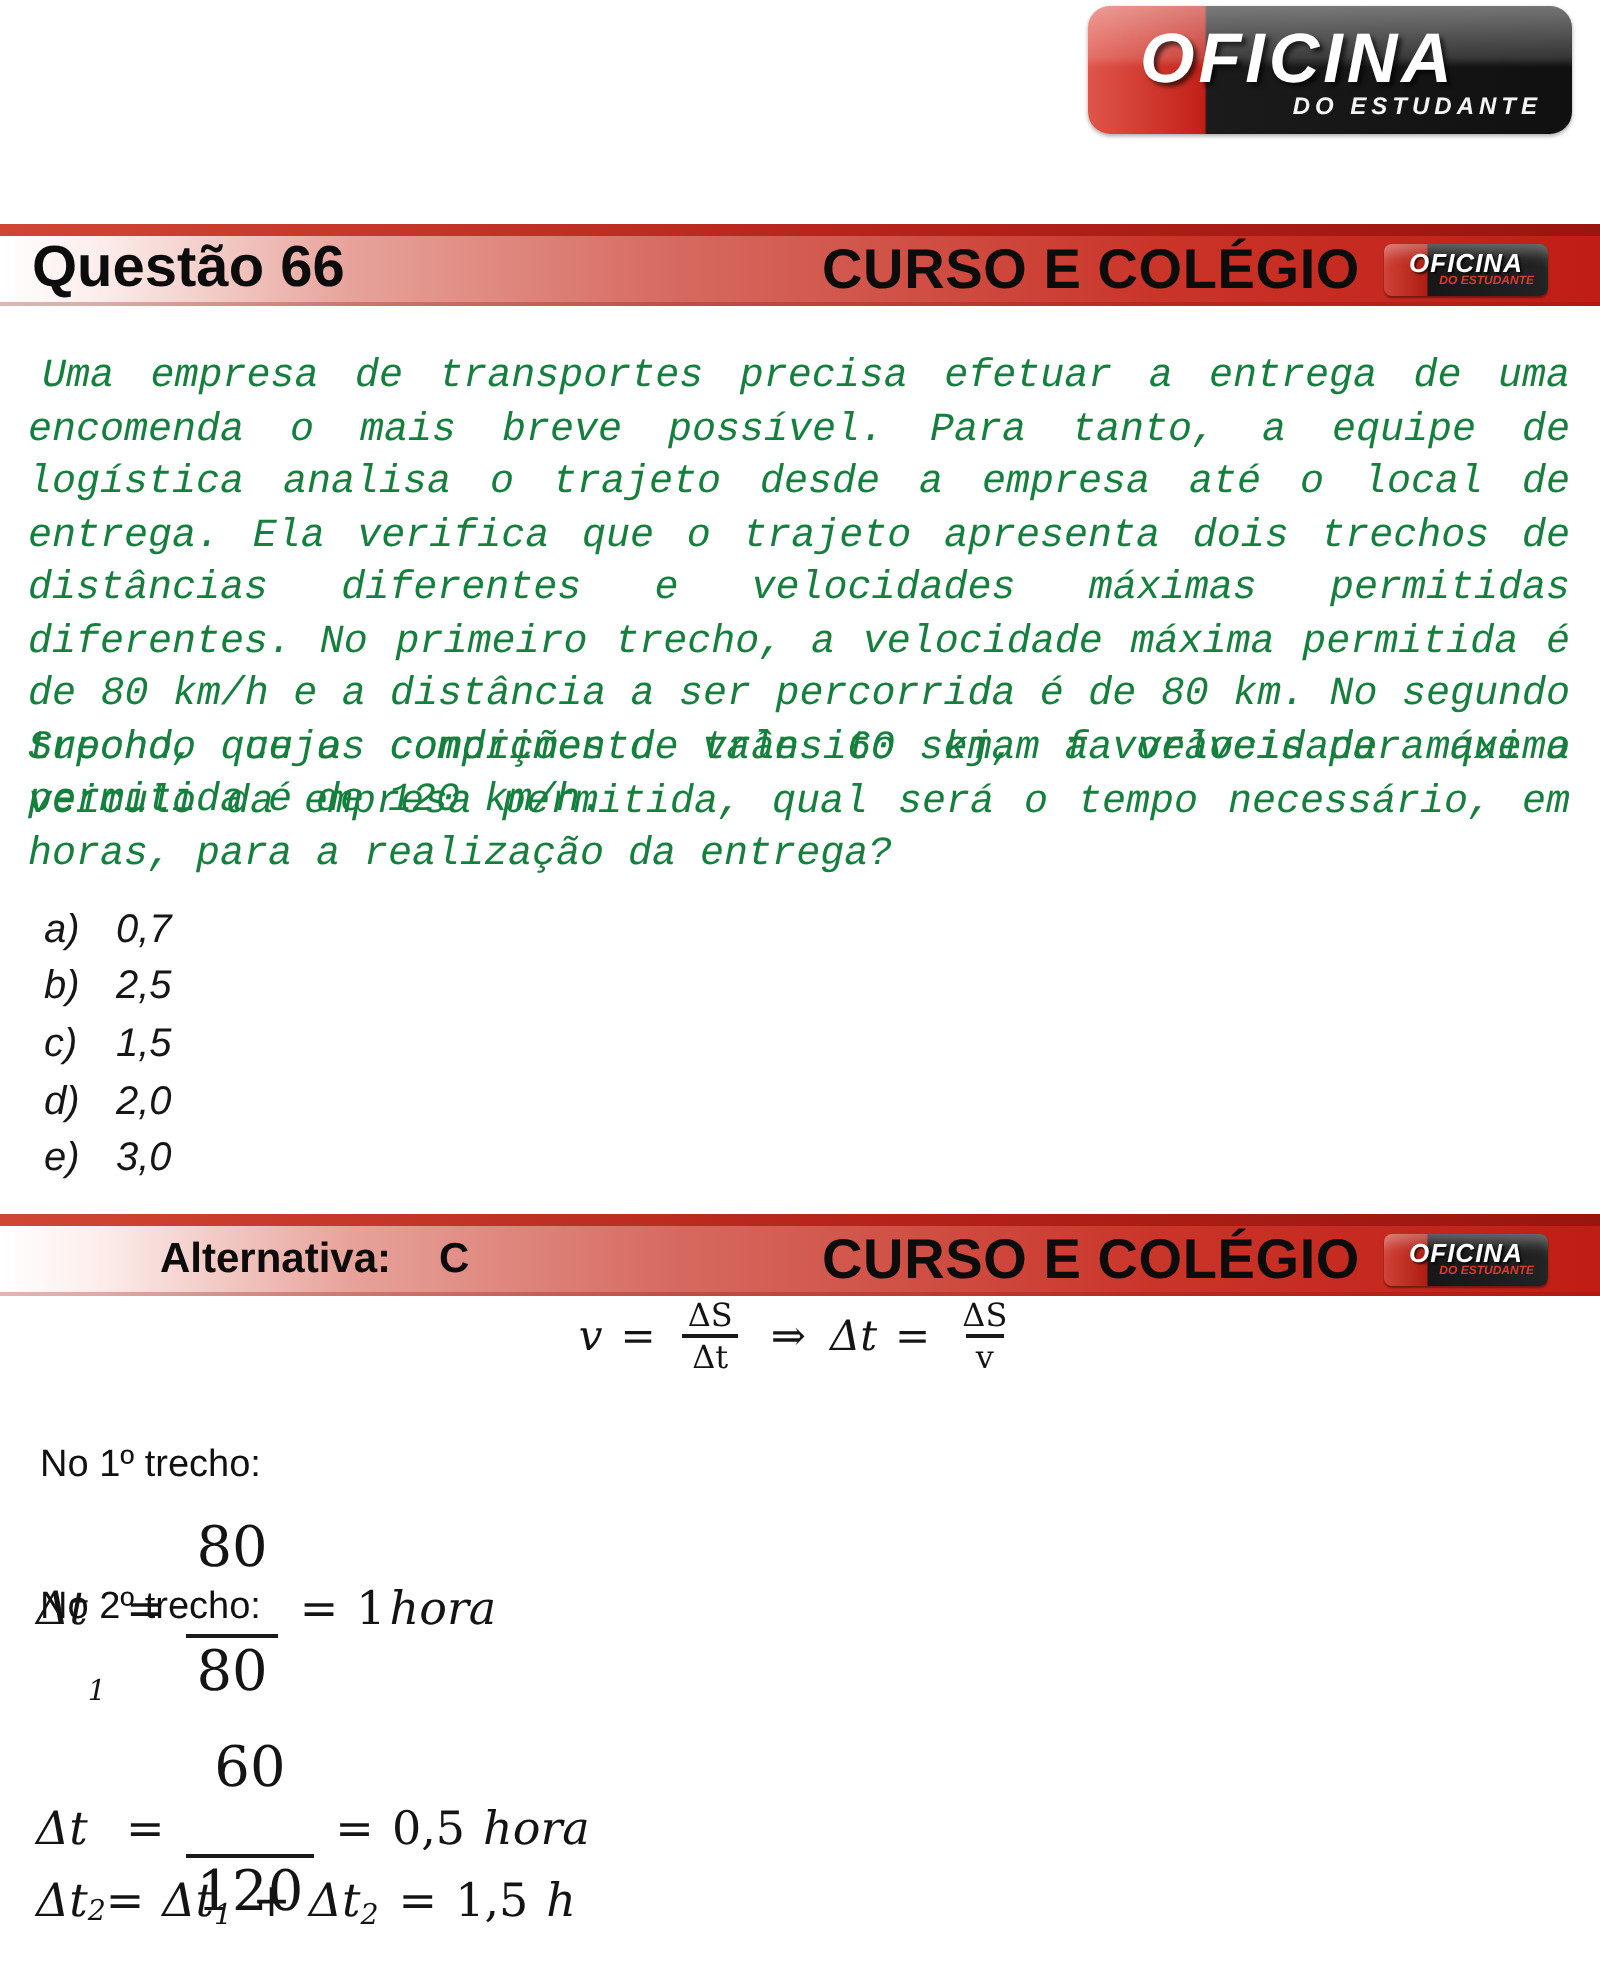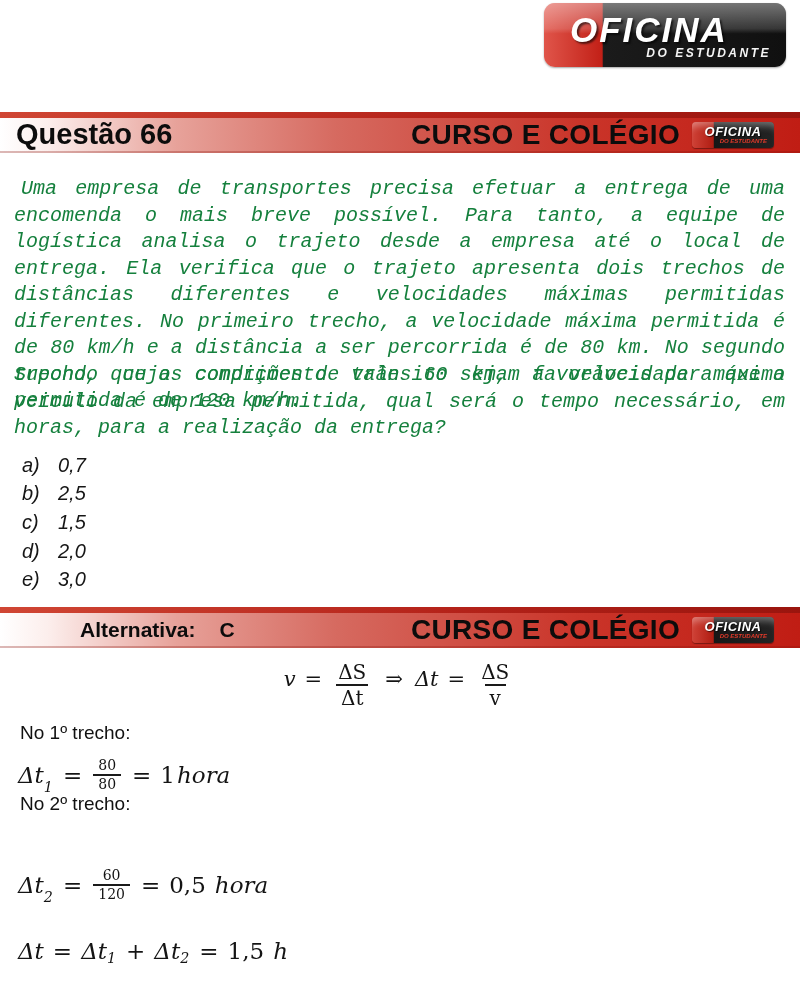--- a/index.html
+++ b/index.html
@@ -102,30 +102,30 @@
   .marrow { margin: 0 12px; font-style: normal; }
   .mplus { margin: 0 9px; font-style: normal; }
   .msub { font-size: 0.62em; align-self: flex-end; margin-bottom: -2px; margin-right: 1px; font-style: italic; }
   .frac { display: inline-flex; flex-direction: column; align-items: center; margin: 0 2px; }
   .frac .num, .frac .den { padding: 0 5px; line-height: 1.2; font-style: normal; }
   .frac .den { border-top: 2px solid #1a1a1a; }
   .munit.tight { margin-left: 2px; }
   .munit.spaced { margin-left: 9px; }
 
   #formula-intro { top: 648px; left: 0; right: 0; justify-content: center; font-size: 21px; }
-  #formula-intro .frac { font-size: 20px; margin-top: 12px; }
+  #formula-intro .frac { font-size: 16px; }
 
   .step-label { position: absolute; left: 20px; font-size: 19px; color: #111111; font-style: normal; }
   #step1-label { top: 722px; }
   #step2-label { top: 793px; }
 
   #step1-formula { top: 757px; left: 18px; font-size: 23px; }
   #step2-formula { top: 867px; left: 18px; font-size: 23px; }
   #final-formula { top: 938px; left: 18px; font-size: 23px; }
-  #step1-formula .frac, #step2-formula .frac { font-size: 14px; }
+  #step1-formula .frac, #step2-formula .frac { font-size: 28px; gap: 26px; }
 </style>
 </head>
 <body>
 
 <div class="logo-main">
   <div class="gloss"></div>
   <div class="name">OFICINA</div>
   <div class="tag">DO ESTUDANTE</div>
 </div>
 

